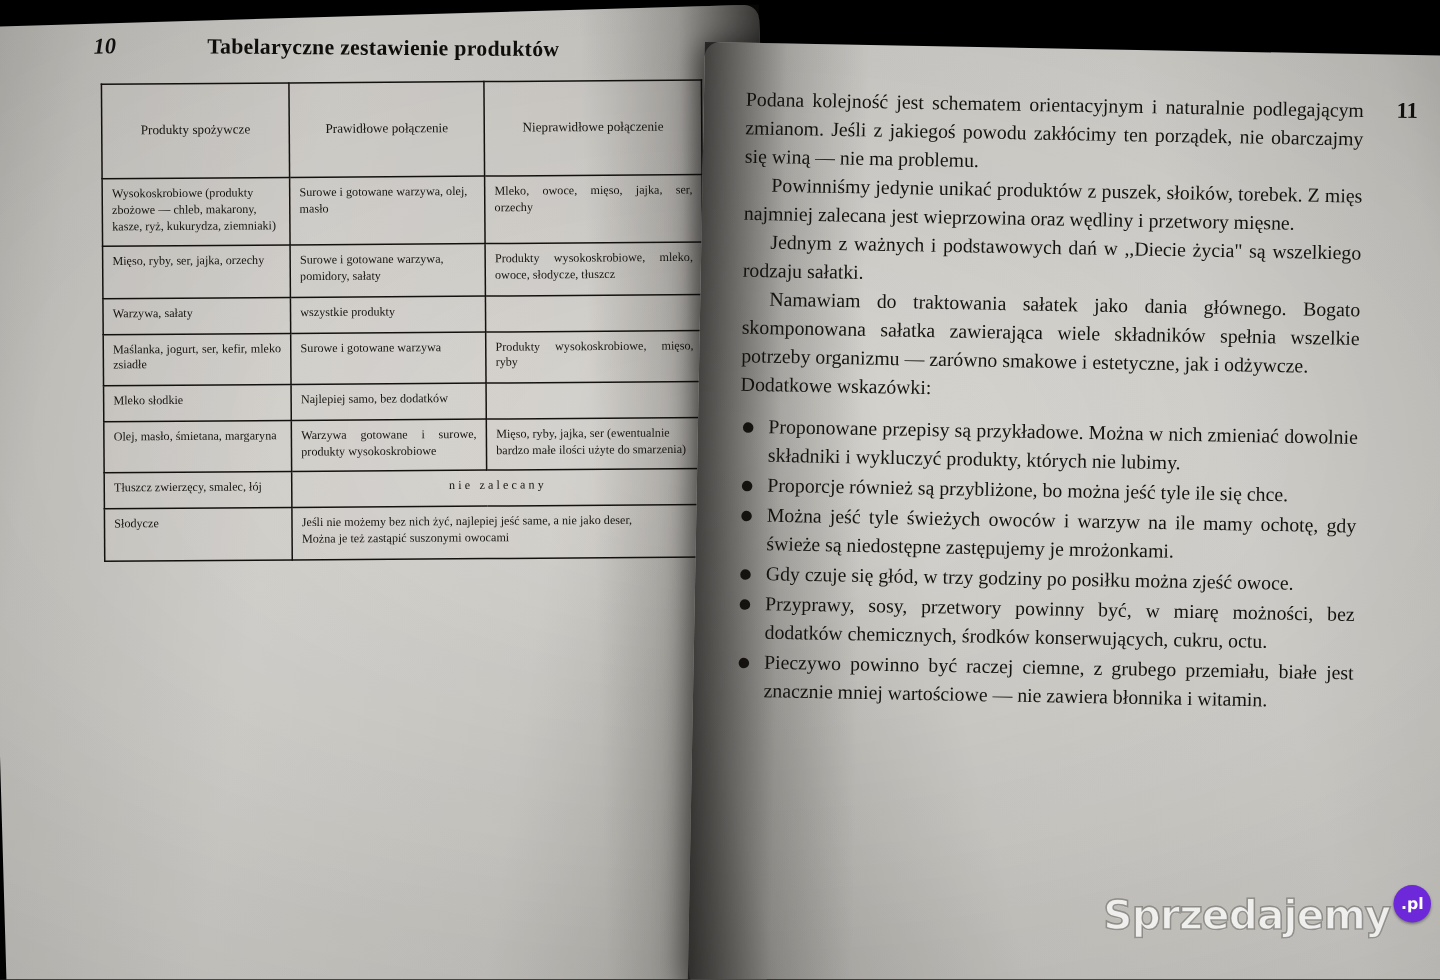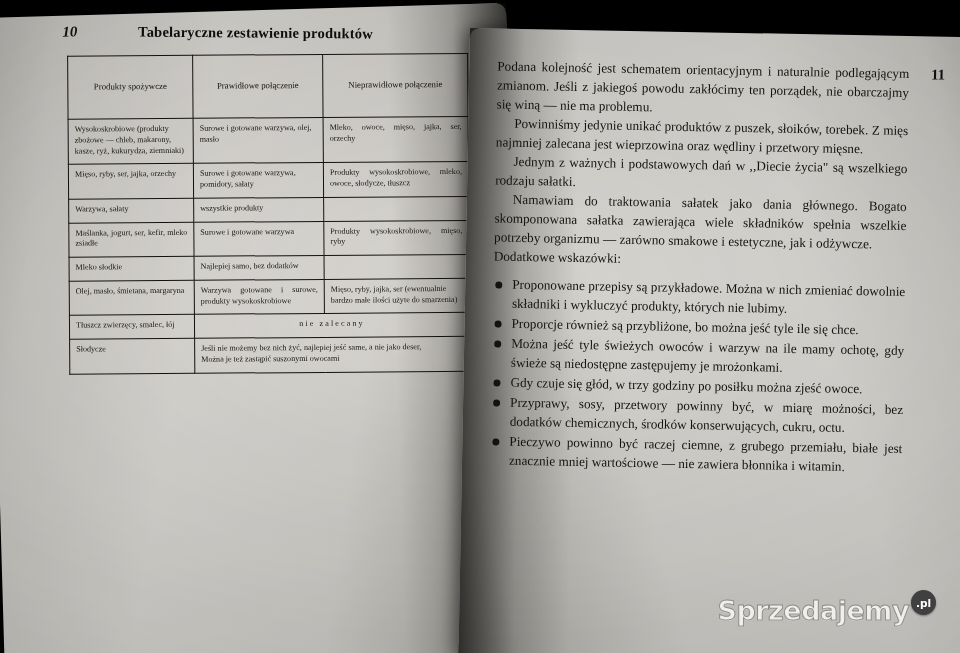--- a/index.html
+++ b/index.html
@@ -218,41 +218,41 @@
     width: 7px;
     height: 7px;
     border-radius: 50%;
     background: #1a1712;
   }
   .tips-head { margin: 10px 0 2px 0; }
 
   
   .watermark {
     position: absolute;
-    right: 24px;
+    right: 6px;
     bottom: 22px;
     display: flex;
     align-items: center;
     gap: 2px;
     pointer-events: none;
   }
   .wm-text {
     font-family: "DejaVu Sans", sans-serif;
     font-size: 27px;
     font-weight: bold;
     letter-spacing: -.5px;
     color: rgba(255,255,255,.62);
     -webkit-text-stroke: 1px rgba(120,118,112,.75);
     text-shadow: 0 1px 0 rgba(255,255,255,.35);
   }
   .wm-badge {
     width: 25px;
     height: 25px;
     border-radius: 50%;
-    background: #404040;
+    background: #6d28d9;
     color: #fff;
     font-family: "DejaVu Sans", sans-serif;
     font-size: 10.5px;
     font-weight: bold;
     display: flex;
     align-items: center;
     justify-content: center;
     margin-bottom: 16px;
     box-shadow: 0 1px 2px rgba(0,0,0,.4);
   }

